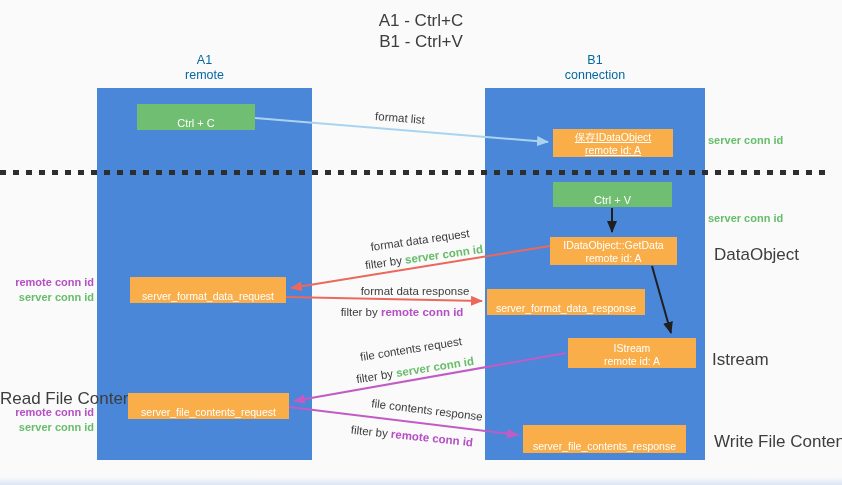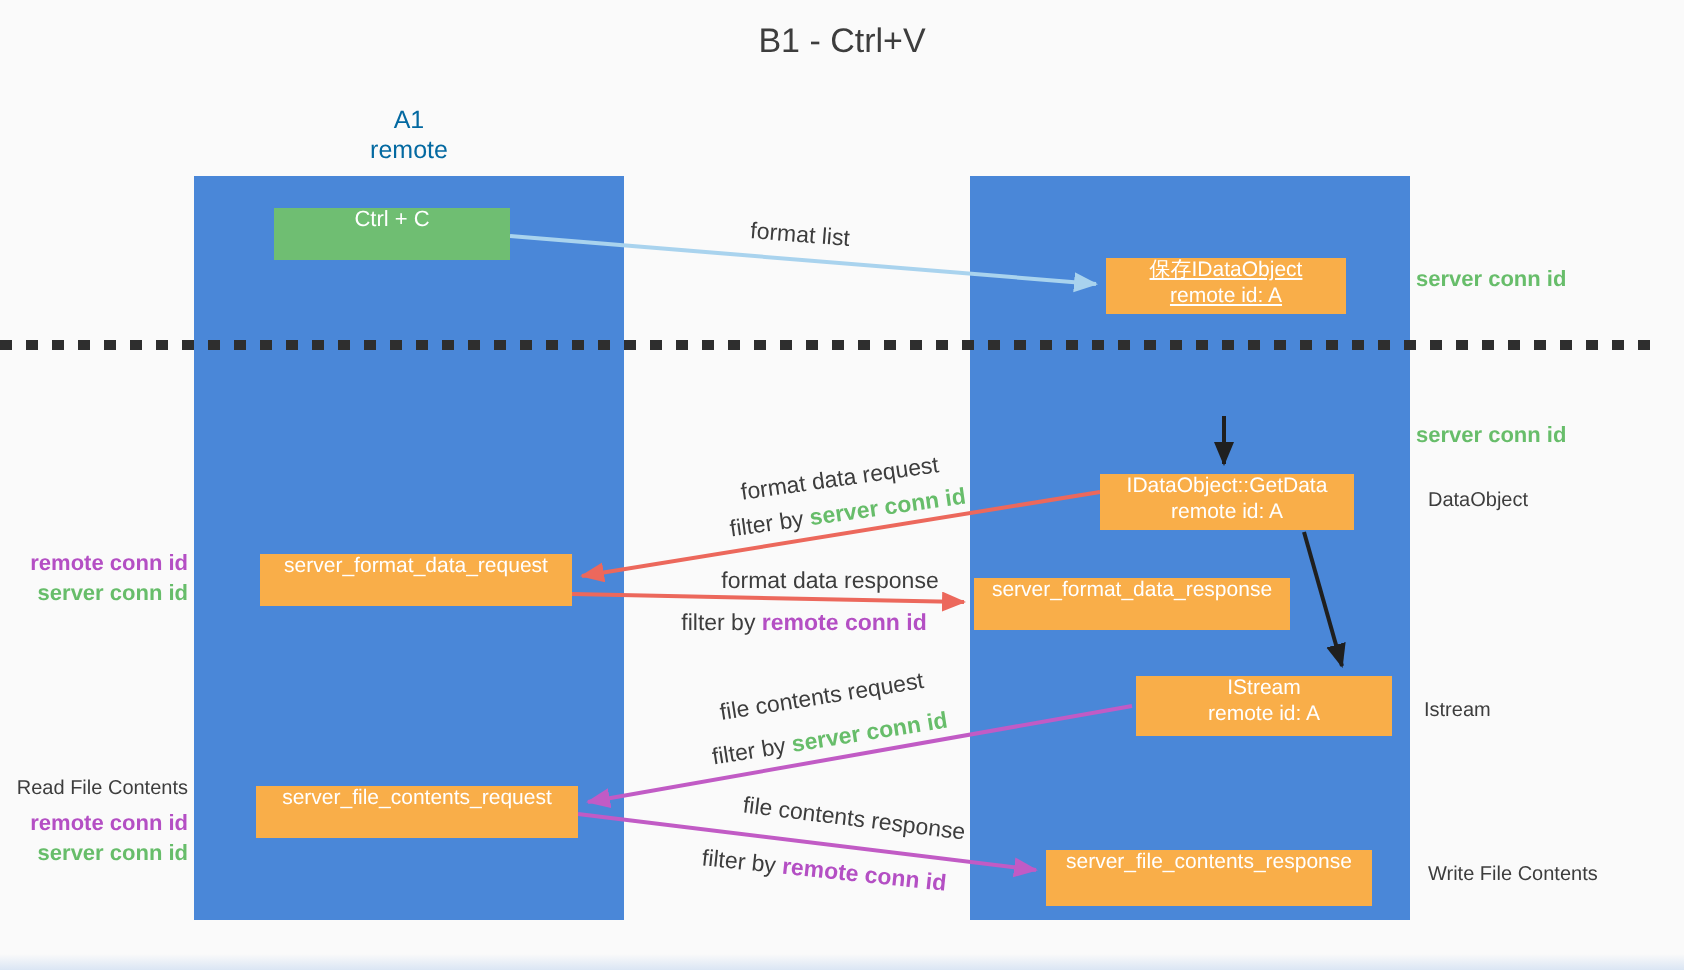--- a/index.html
+++ b/index.html
@@ -6,48 +6,53 @@
   body{font-family:"Liberation Sans","DejaVu Sans",sans-serif;background:#fafafa;}
   #stage{position:relative;width:842px;height:485px;background:#fafafa;overflow:hidden;}
   #stage::after{content:"";position:absolute;left:0;right:0;bottom:0;height:8px;
     background:linear-gradient(to bottom,rgba(74,135,216,0),rgba(74,135,216,0.18));pointer-events:none;}
   .abs{position:absolute;}
   .title{left:0;top:10px;width:842px;text-align:center;font-size:17px;color:#3d3d3d;line-height:21px;}
   .colhead{top:53px;text-align:center;font-size:12.5px;color:#0369a1;line-height:15px;}
   .lane{top:88px;height:372px;background:#4a87d8;}
   .dotted{left:0;top:170px;width:830px;height:5px;
     background:repeating-linear-gradient(to right,#2e2e2e 0 6px,transparent 6px 13px);}
-  .node{display:flex;flex-direction:column;align-items:center;justify-content:flex-start;
+  .node{display:flex;flex-direction:column;align-items:center;justify-content:flex-end;
     color:#fff;text-align:center;z-index:3;}
   .node.orange{background:#f9ae49;}
   .node.green{background:#6fbe72;}
   .node .l1{font-size:11px;line-height:13px;}
   .node .l2{font-size:10.5px;line-height:13px;}
   .alabel{z-index:2;white-space:nowrap;font-size:11.5px;color:#3d3d3d;
     transform:translate(-50%,-50%);}
   .key-green{color:#67bd6a;font-weight:bold;}
   .key-purple{color:#b44fc4;font-weight:bold;}
   .side-green{color:#67bd6a;font-weight:bold;font-size:11px;white-space:nowrap;}
   .side-purple{color:#b44fc4;font-weight:bold;font-size:11px;white-space:nowrap;}
-  .side-dark{color:#3d3d3d;font-size:10px;white-space:nowrap;}
+  .side-dark{color:#3d3d3d;font-size:17px;white-space:nowrap;}
   .left-col-label{left:0;width:94px;text-align:right;}
   svg.arrows{position:absolute;left:0;top:0;width:842px;height:485px;z-index:2;pointer-events:none;}
 </style>
 </head>
 <body>
 
 <div id="stage">
 
   <div class="abs title">
+    <div>A1 - Ctrl+C</div>
     <div>B1 - Ctrl+V</div>
   </div>
 
   <div class="abs colhead" style="left:97px;width:215px;">
     <div>A1</div>
     <div>remote</div>
+  </div>
+  <div class="abs colhead" style="left:485px;width:220px;">
+    <div>B1</div>
+    <div>connection</div>
   </div>
 
   <div class="abs lane" style="left:97px;width:215px;"></div>
   <div class="abs lane" style="left:485px;width:220px;"></div>
 
   <div class="abs dotted"></div>
 
   <svg class="arrows">
     <defs>
       <marker id="m-blue" markerUnits="userSpaceOnUse" markerWidth="13" markerHeight="11" refX="11" refY="5" orient="auto">
@@ -71,20 +76,23 @@
     <line x1="566" y1="353" x2="294" y2="401" stroke="#c15bc5" stroke-width="2" marker-end="url(#m-magenta)"></line>
     <line x1="289" y1="407" x2="518" y2="435" stroke="#c15bc5" stroke-width="2" marker-end="url(#m-magenta)"></line>
   </svg>
 
   <div class="abs node green" style="left:137px;top:104px;width:118px;height:26px;">
     <div class="l1">Ctrl + C</div>
   </div>
   <div class="abs node orange" style="left:553px;top:129px;width:120px;height:28px;text-decoration:underline;">
     <div class="l2">保存IDataObject</div>
     <div class="l2">remote id: A</div>
+  </div>
+  <div class="abs node green" style="left:553px;top:182px;width:119px;height:25px;">
+    <div class="l1">Ctrl + V</div>
   </div>
   <div class="abs node orange" style="left:550px;top:237px;width:127px;height:28px;">
     <div class="l2">IDataObject::GetData</div>
     <div class="l2">remote id: A</div>
   </div>
   <div class="abs node orange" style="left:487px;top:289px;width:158px;height:26px;">
     <div class="l2">server_format_data_response</div>
   </div>
   <div class="abs node orange" style="left:130px;top:277px;width:156px;height:26px;">
     <div class="l2">server_format_data_request</div>

